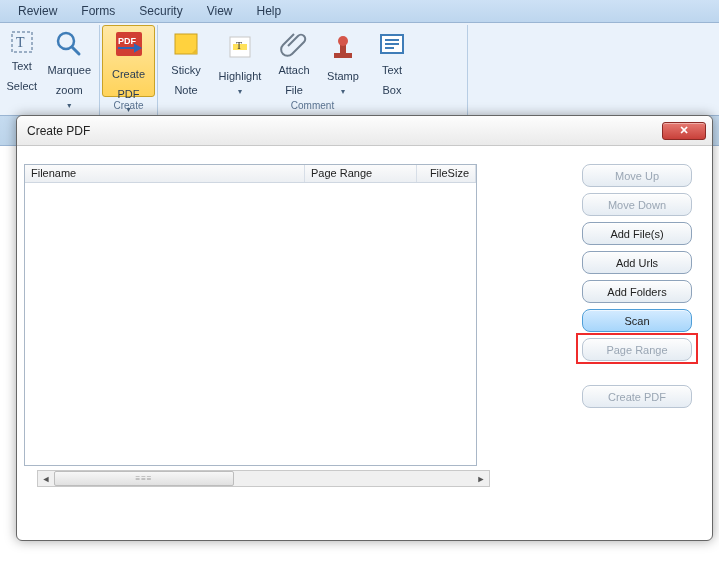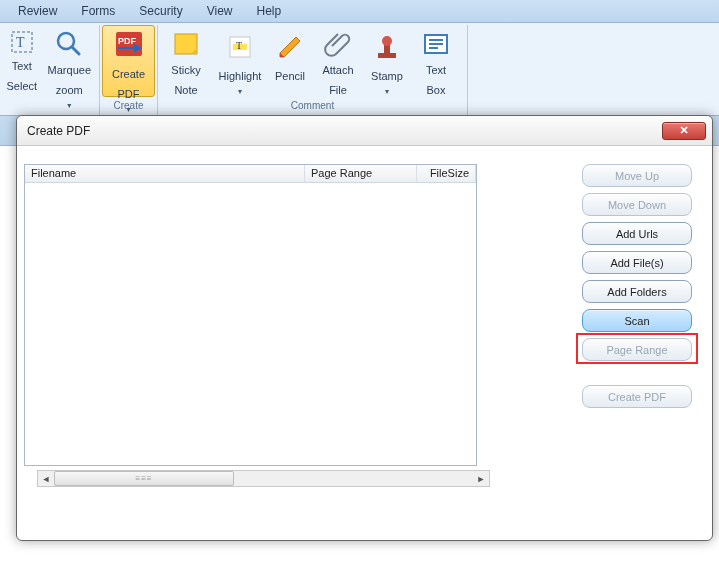--- a/index.html
+++ b/index.html
@@ -329,29 +329,20 @@
           <div class="icon-slot">
             <svg width="28" height="28">
                 <rect x="4" y="4" width="20" height="20" fill="#fff" stroke="#c7c7c7"></rect>
                 <rect x="7" y="11" width="14" height="6" fill="#ffe15a"></rect>
                 <text x="10" y="16" font-size="10" font-family="serif" fill="#333">T</text>
               </svg>
           </div>
           <div class="lbl">Highlight</div>
           <div class="dd">▾</div>
         </div>
-        <div class="ribbon-btn" style="width:44px;">
-          <div class="icon-slot">
-            <svg width="28" height="28">
-                <polygon points="4,24 8,24 24,8 20,4 4,20" fill="#f5a623" stroke="#b87417"></polygon>
-                <polygon points="4,24 8,24 4,20" fill="#c93f3f"></polygon>
-              </svg>
-          </div>
-          <div class="lbl">Pencil</div>
-        </div>
         <div class="ribbon-btn">
           <div class="icon-slot">
             <svg width="28" height="28">
                 <path d="M8 16 l10 -10 a4 4 0 0 1 6 6 l-12 12 a6 6 0 0 1 -9 -9 l11 -11" fill="none" stroke="#6f7d8c" stroke-width="2"></path>
               </svg>
           </div>
           <div class="lbl">Attach<br>File</div>
         </div>
         <div class="ribbon-btn" style="width:46px;">
           <div class="icon-slot">
@@ -404,22 +395,22 @@
     <div class="arrow">◄</div>
     <div class="track">
       <div class="thumb">≡≡≡</div>
     </div>
     <div class="arrow">►</div>
   </div>
 
   <div class="side-buttons">
     <button disabled="">Move Up</button>
     <button disabled="">Move Down</button>
+    <button>Add File(s)</button>
     <button>Add Urls</button>
-    <button>Add File(s)</button>
     <button>Add Folders</button>
     <button class="scan">Scan</button>
     <button disabled="">Page Range</button>
     <div class="gap"></div>
     <button disabled="">Create PDF</button>
   </div>
 
   <div class="highlight-ring" style="left:559px; top:217px; width:122px; height:31px;"></div>
 </div>
 

